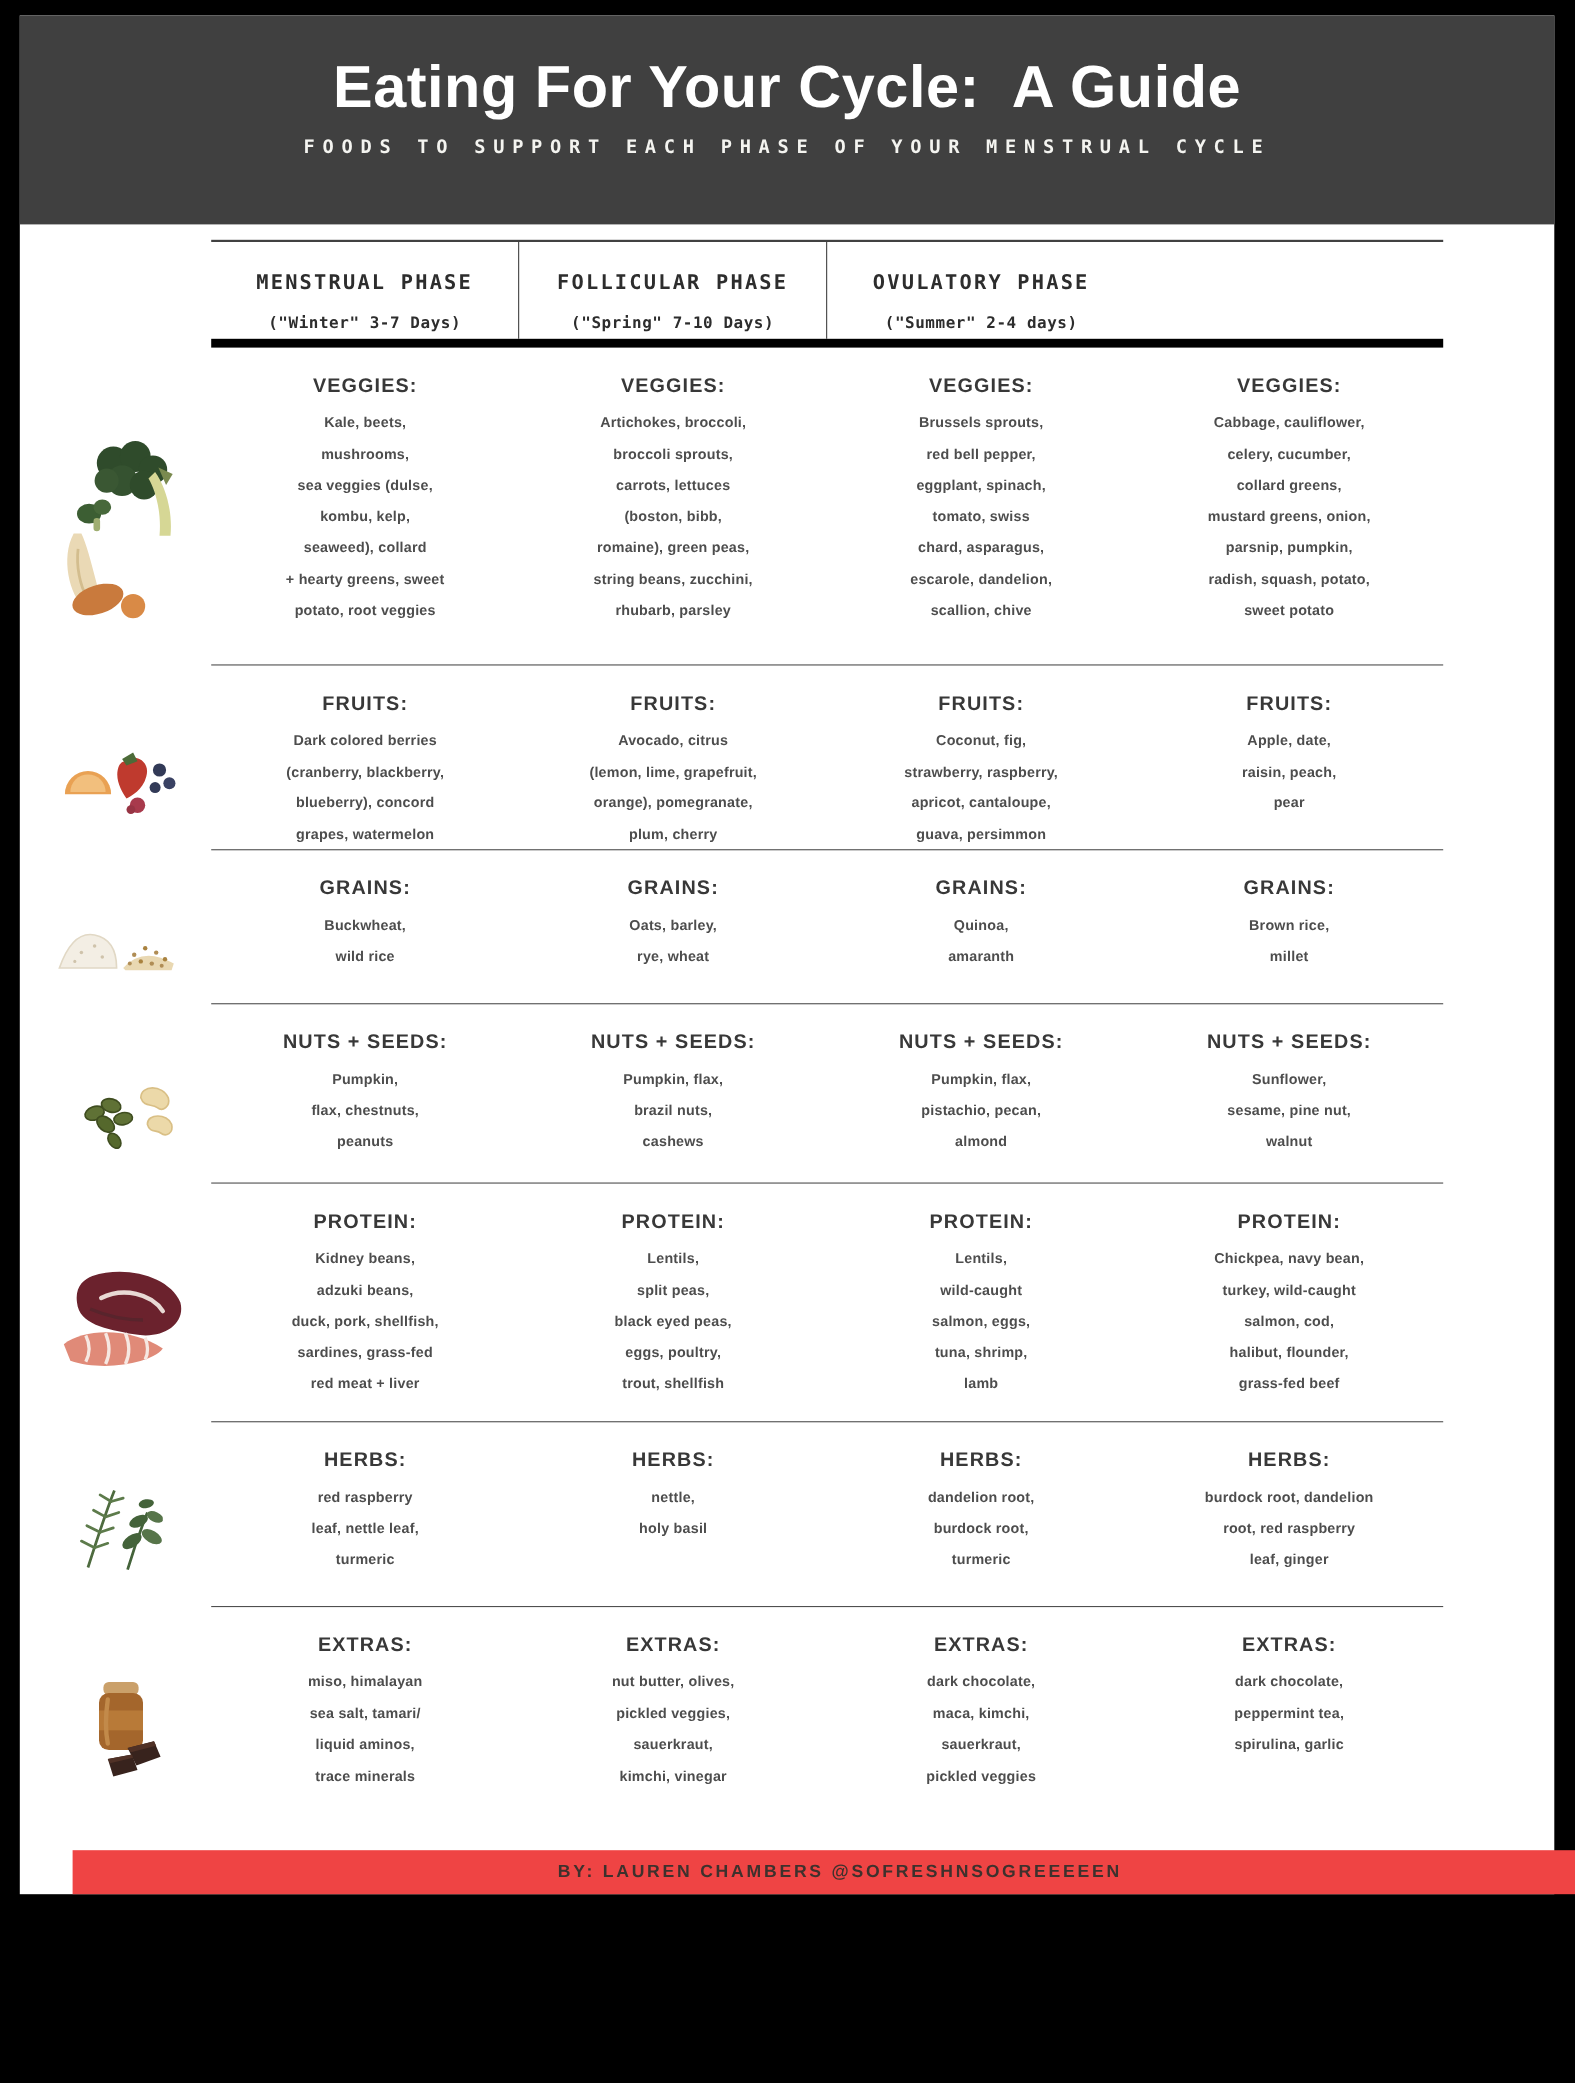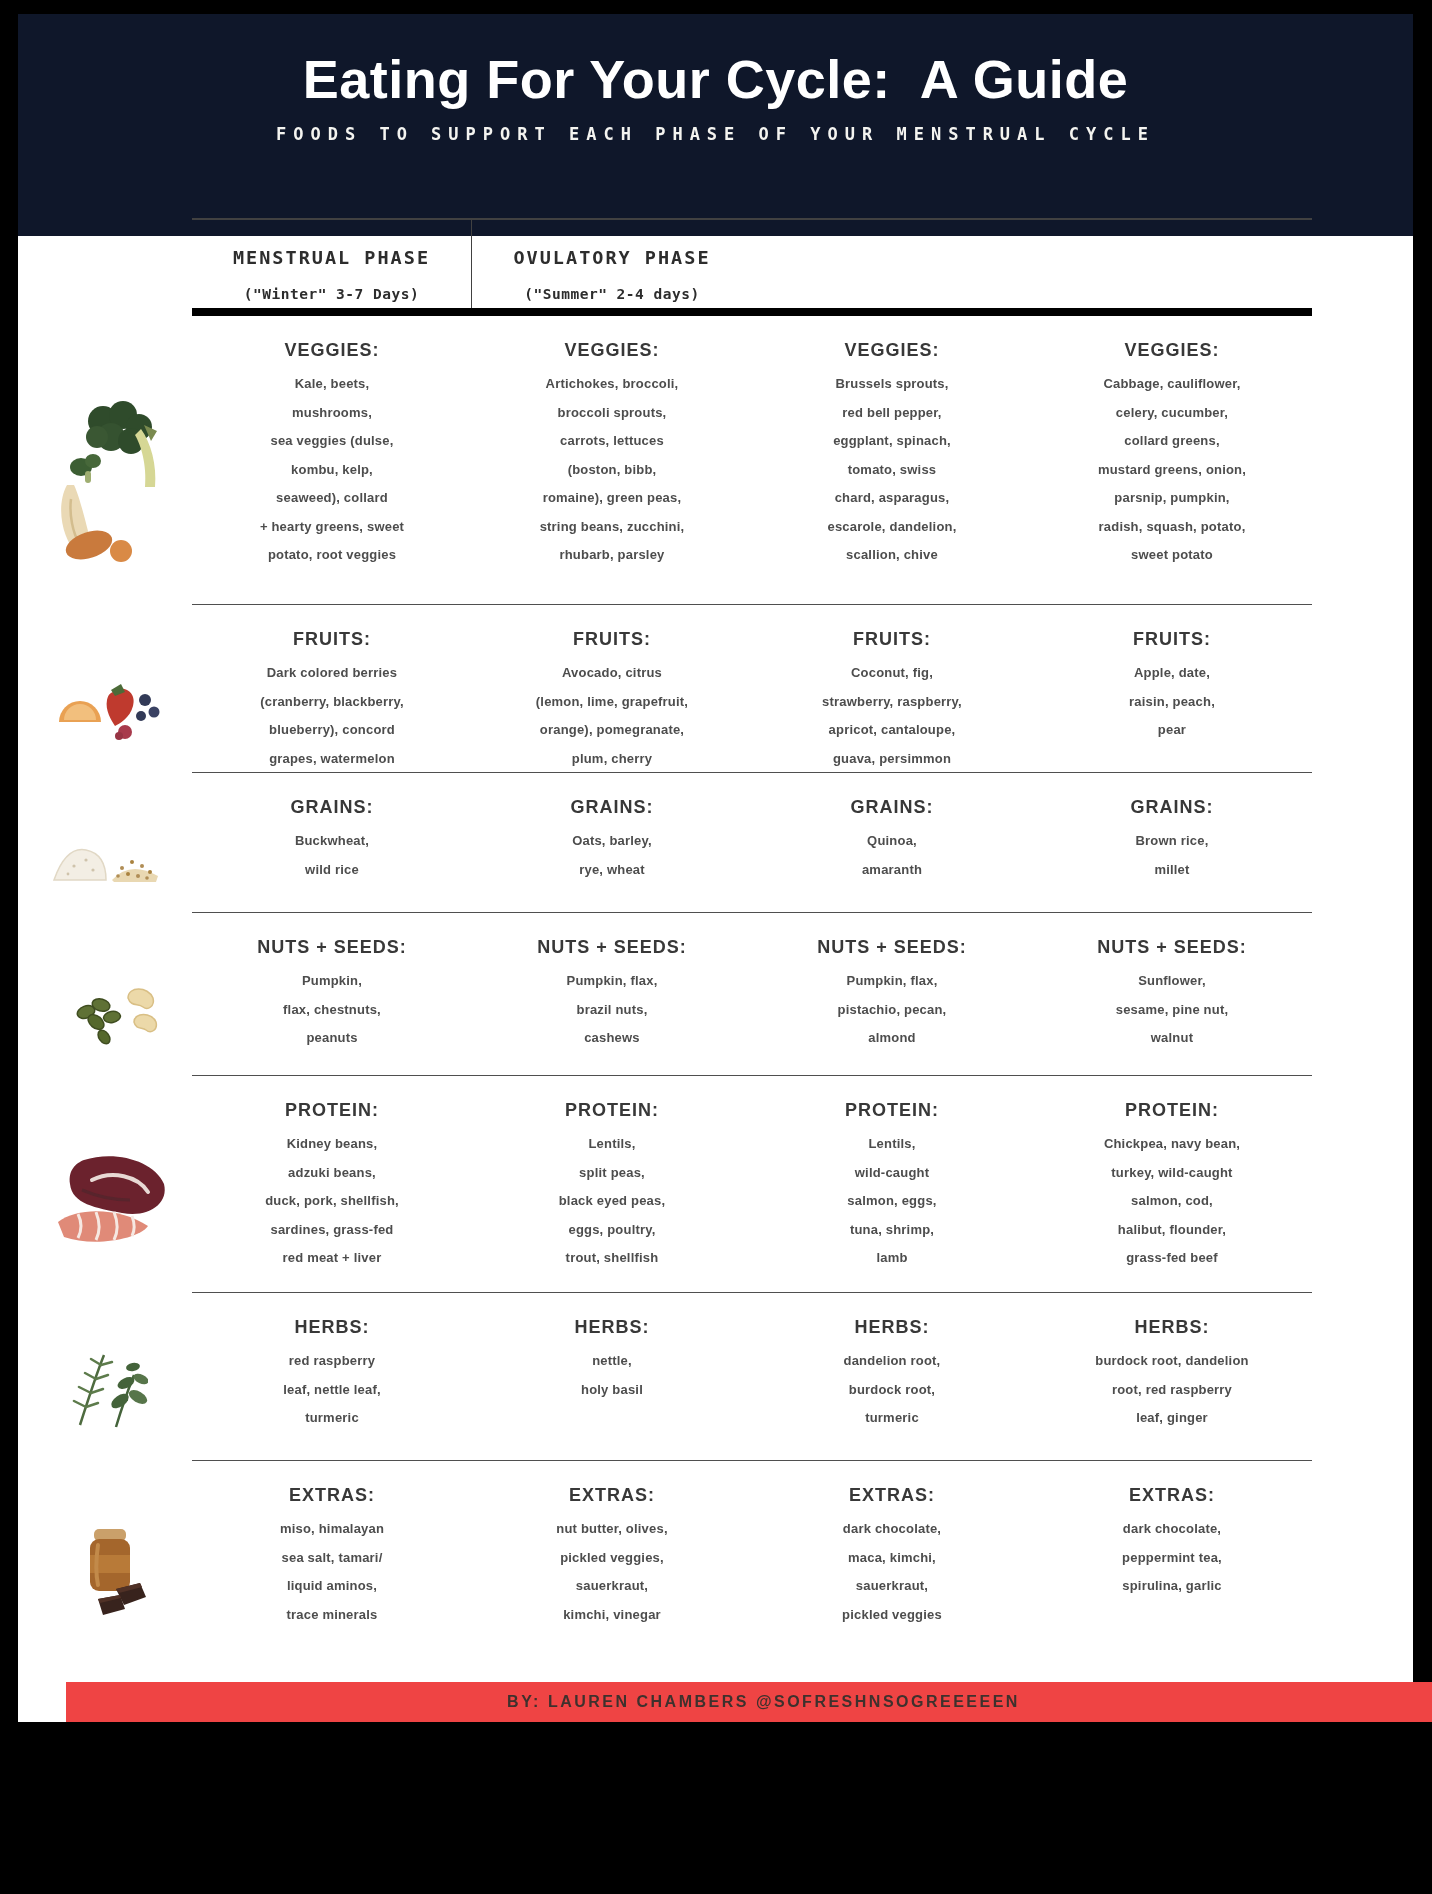--- a/index.html
+++ b/index.html
@@ -2,21 +2,21 @@
 <html><head>
 <meta charset="utf-8">
 <style>
   * { margin:0; padding:0; box-sizing:border-box; }
   html,body { background:#000; }
   .canvas { position:relative; width:1432px; height:1894px; background:#000; overflow:hidden;
             font-family:"Liberation Sans", sans-serif; }
   .page { position:absolute; left:18px; top:14px; width:1395px; height:1708px; background:#ffffff; }
 
   
-  .banner { position:absolute; left:0; top:0; width:100%; height:222px; background:#0f172a;
+  .banner { position:absolute; left:0; top:0; width:100%; height:190px; background:#404040;
             text-align:center; color:#ffffff; }
   .banner h1 { padding-top:34px; font-size:54px; font-weight:700; letter-spacing:0.5px;
                white-space:pre-wrap; font-family:"Liberation Sans", sans-serif; }
   .banner .subtitle { margin-top:14px; font-family:"DejaVu Sans Mono", monospace;
                       font-size:17px; font-weight:700; letter-spacing:7px; color:#f4f4f0; }
 
   
   .table { position:absolute; left:174px; top:204px; width:1120px; }
   .phase-row { display:grid; grid-template-columns:repeat(4,1fr); height:98px;
                border-top:2px solid #414141; border-bottom:8px solid #000000; }
@@ -181,20 +181,24 @@
     </div>
 
     <div class="table">
 
       <div class="phase-row">
         <div class="phase-cell">
           <div class="phase-name">MENSTRUAL PHASE</div>
           <div class="phase-season">("Winter" 3-7 Days)</div>
         </div>
         <div class="phase-cell">
+          <div class="phase-name">FOLLICULAR PHASE</div>
+          <div class="phase-season">("Spring" 7-10 Days)</div>
+        </div>
+        <div class="phase-cell">
           <div class="phase-name">OVULATORY PHASE</div>
           <div class="phase-season">("Summer" 2-4 days)</div>
         </div>
       </div>
 
       <div class="cat-row r-veggies">
         <div>
           <div class="cat-label">VEGGIES:</div>
           <div class="cat-items">Kale, beets,
 mushrooms,

